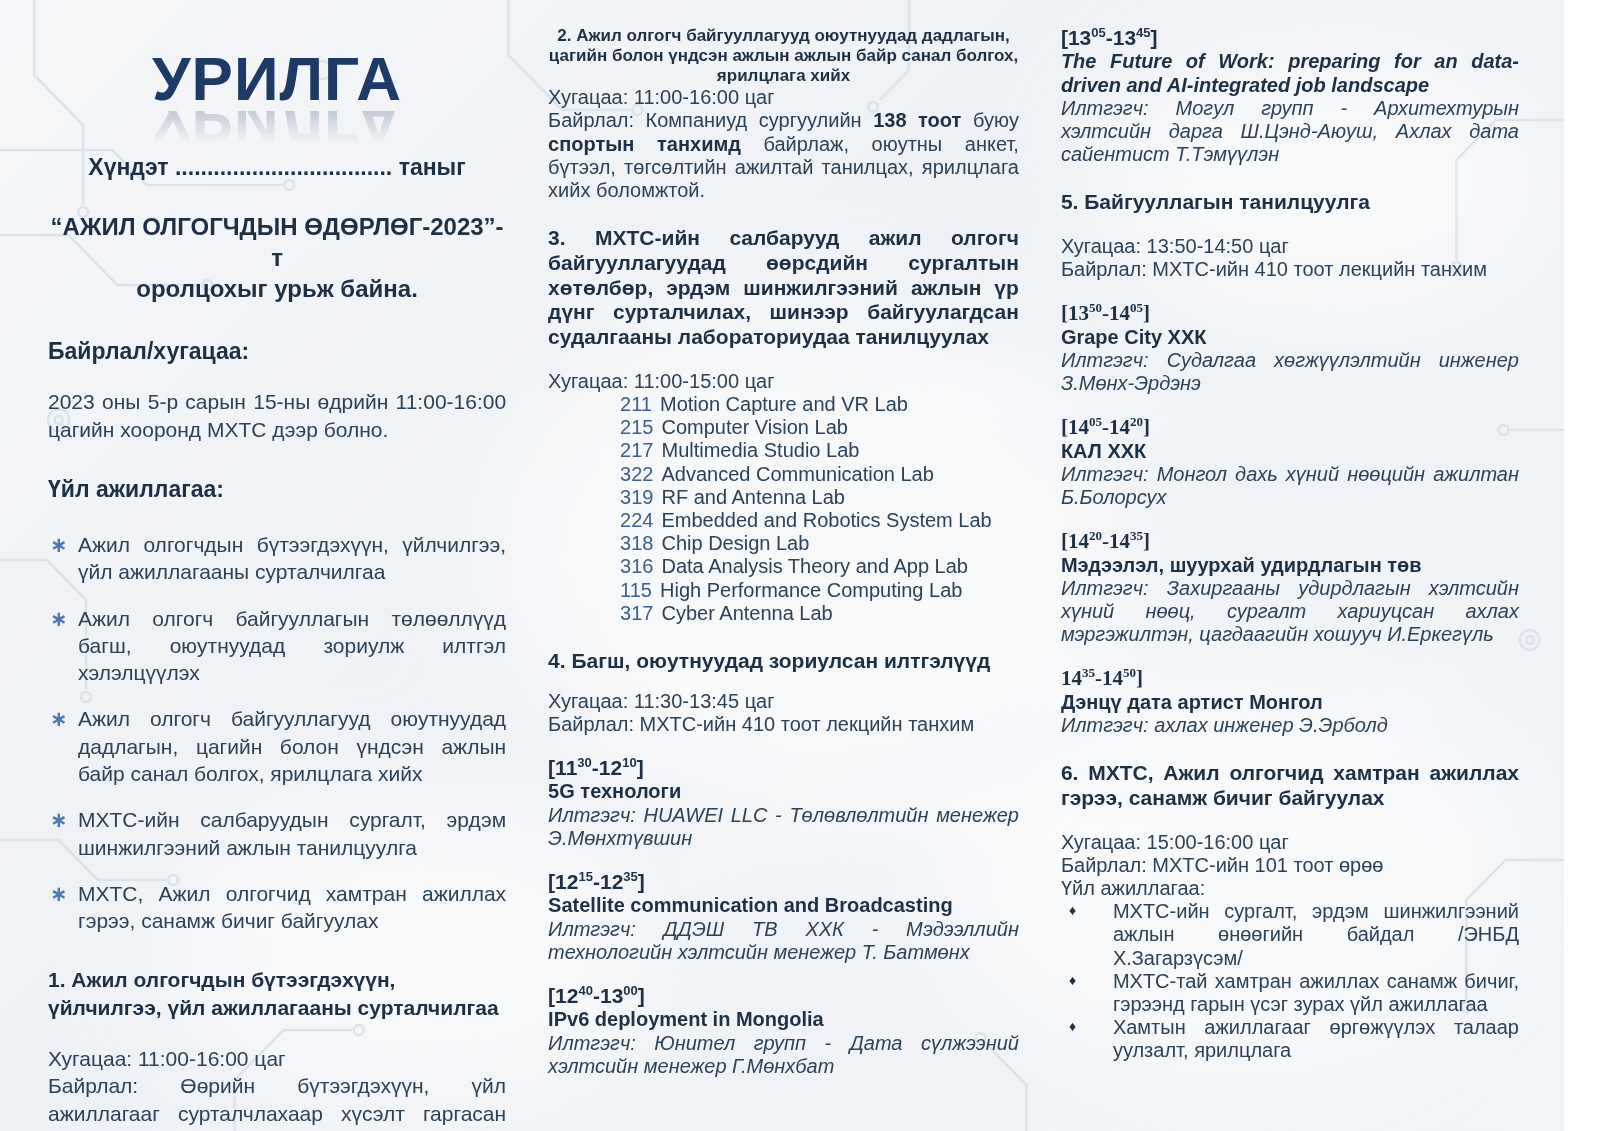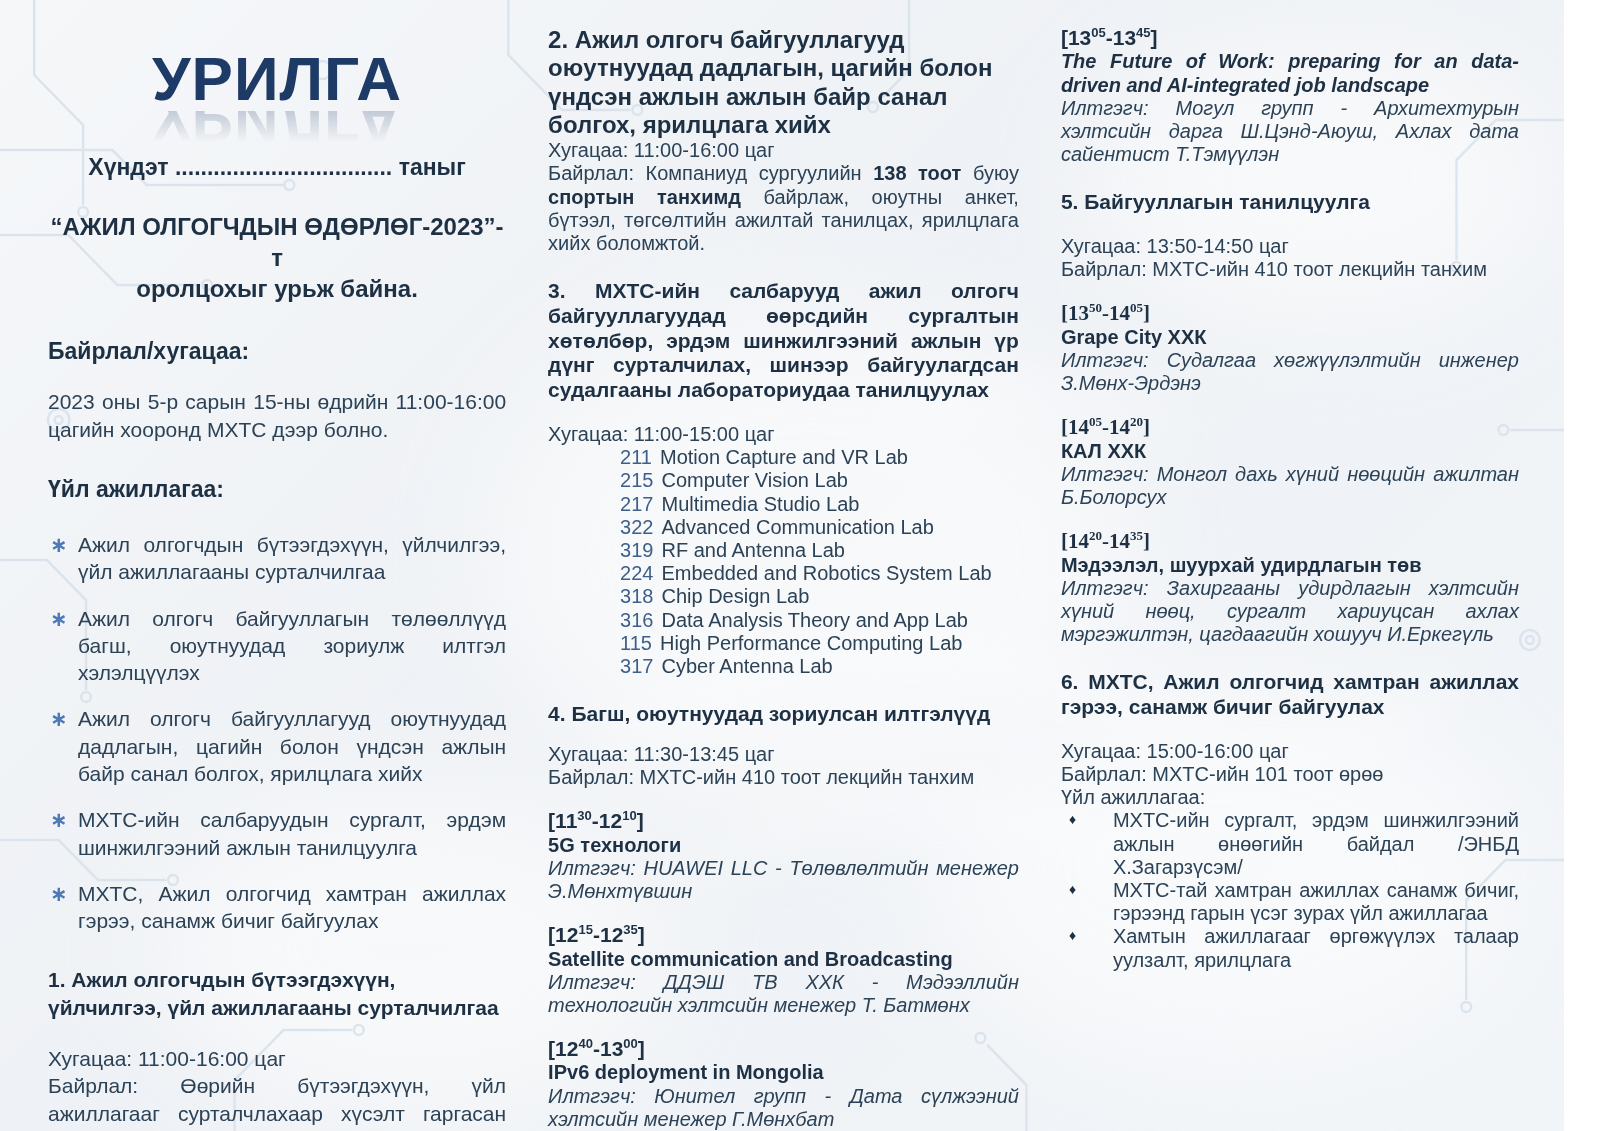--- a/index.html
+++ b/index.html
@@ -159,21 +159,21 @@
 
       </ul>
 
       <h3 class="sec1-heading">1. Ажил олгогчдын бүтээгдэхүүн, үйлчилгээ, үйл ажиллагааны сурталчилгаа</h3>
       <p class="sec1-time">Хугацаа: 11:00-16:00 цаг</p>
       <p class="justify">Байрлал: Өөрийн бүтээгдэхүүн, үйл ажиллагааг сурталчлахаар хүсэлт гаргасан компаниуд сургуулиас хуваарилсан байр, талбайг ашиглан сурталчилгаа хийнэ.</p>
     </section>
 
     <section class="col col2">
 
-      <h3 class="num-heading" style="font-size:24px;">2. Ажил олгогч байгууллагууд оюутнуудад дадлагын, цагийн болон үндсэн ажлын ажлын байр санал болгох, ярилцлага хийх</h3>
+      <h3 class="num-heading" style="font-size:17px;text-align:center;">2. Ажил олгогч байгууллагууд оюутнуудад дадлагын, цагийн болон үндсэн ажлын ажлын байр санал болгох, ярилцлага хийх</h3>
       <p>Хугацаа: 11:00-16:00 цаг</p>
       <p class="justify"><span>Байрлал: Компаниуд сургуулийн </span><span class="b">138 тоот</span><span> буюу </span><span class="b">спортын танхимд</span><span> байрлаж, оюутны анкет, бүтээл, төгсөлтийн ажилтай танилцах, ярилцлага хийх боломжтой.</span></p>
 
       <h3 class="num-heading justify mt24" style="font-size:21px;">3. МХТС-ийн салбарууд ажил олгогч байгууллагуудад өөрсдийн сургалтын хөтөлбөр, эрдэм шинжилгээний ажлын үр дүнг сурталчилах, шинээр байгуулагдсан судалгааны лабораториудаа танилцуулах</h3>
       <p class="mt20">Хугацаа: 11:00-15:00 цаг</p>
       <ul class="lab-list">
 
           <li class="lab-item">
             <span class="lab-num">211</span><span>Motion Capture and VR Lab</span>
           </li>
@@ -269,20 +269,25 @@
             <div class="talk-title">КАЛ ХХК</div>
             <div class="talk-speaker">Илтгэгч: Монгол дахь хүний нөөцийн ажилтан Б.Болорсух</div>
           </div>
 
           <div class="talk">
             <div class="talk-time serif"><span>[</span><span>14</span><sup>20</sup><span>-</span><span>14</span><sup>35</sup><span>]</span></div>
             <div class="talk-title">Мэдээлэл, шуурхай удирдлагын төв</div>
             <div class="talk-speaker">Илтгэгч: Захиргааны удирдлагын хэлтсийн хүний нөөц, сургалт хариуцсан ахлах мэргэжилтэн, цагдаагийн хошууч И.Еркегүль</div>
           </div>
 
+          <div class="talk">
+            <div class="talk-time serif"><span></span><span>14</span><sup>35</sup><span>-</span><span>14</span><sup>50</sup><span>]</span></div>
+            <div class="talk-title">Дэнцү дата артист Монгол</div>
+            <div class="talk-speaker">Илтгэгч: ахлах инженер Э.Эрболд</div>
+          </div>
 
       </div>
 
       <h3 class="num-heading justify mt24" style="font-size:21px;">6. МХТС, Ажил олгогчид хамтран ажиллах гэрээ, санамж бичиг байгуулах</h3>
       <p class="mt20">Хугацаа: 15:00-16:00 цаг</p>
       <p>Байрлал: МХТС-ийн 101 тоот өрөө</p>
       <p>Үйл ажиллагаа:</p>
       <ul class="diamond-list">
 
           <li class="diamond-item">

